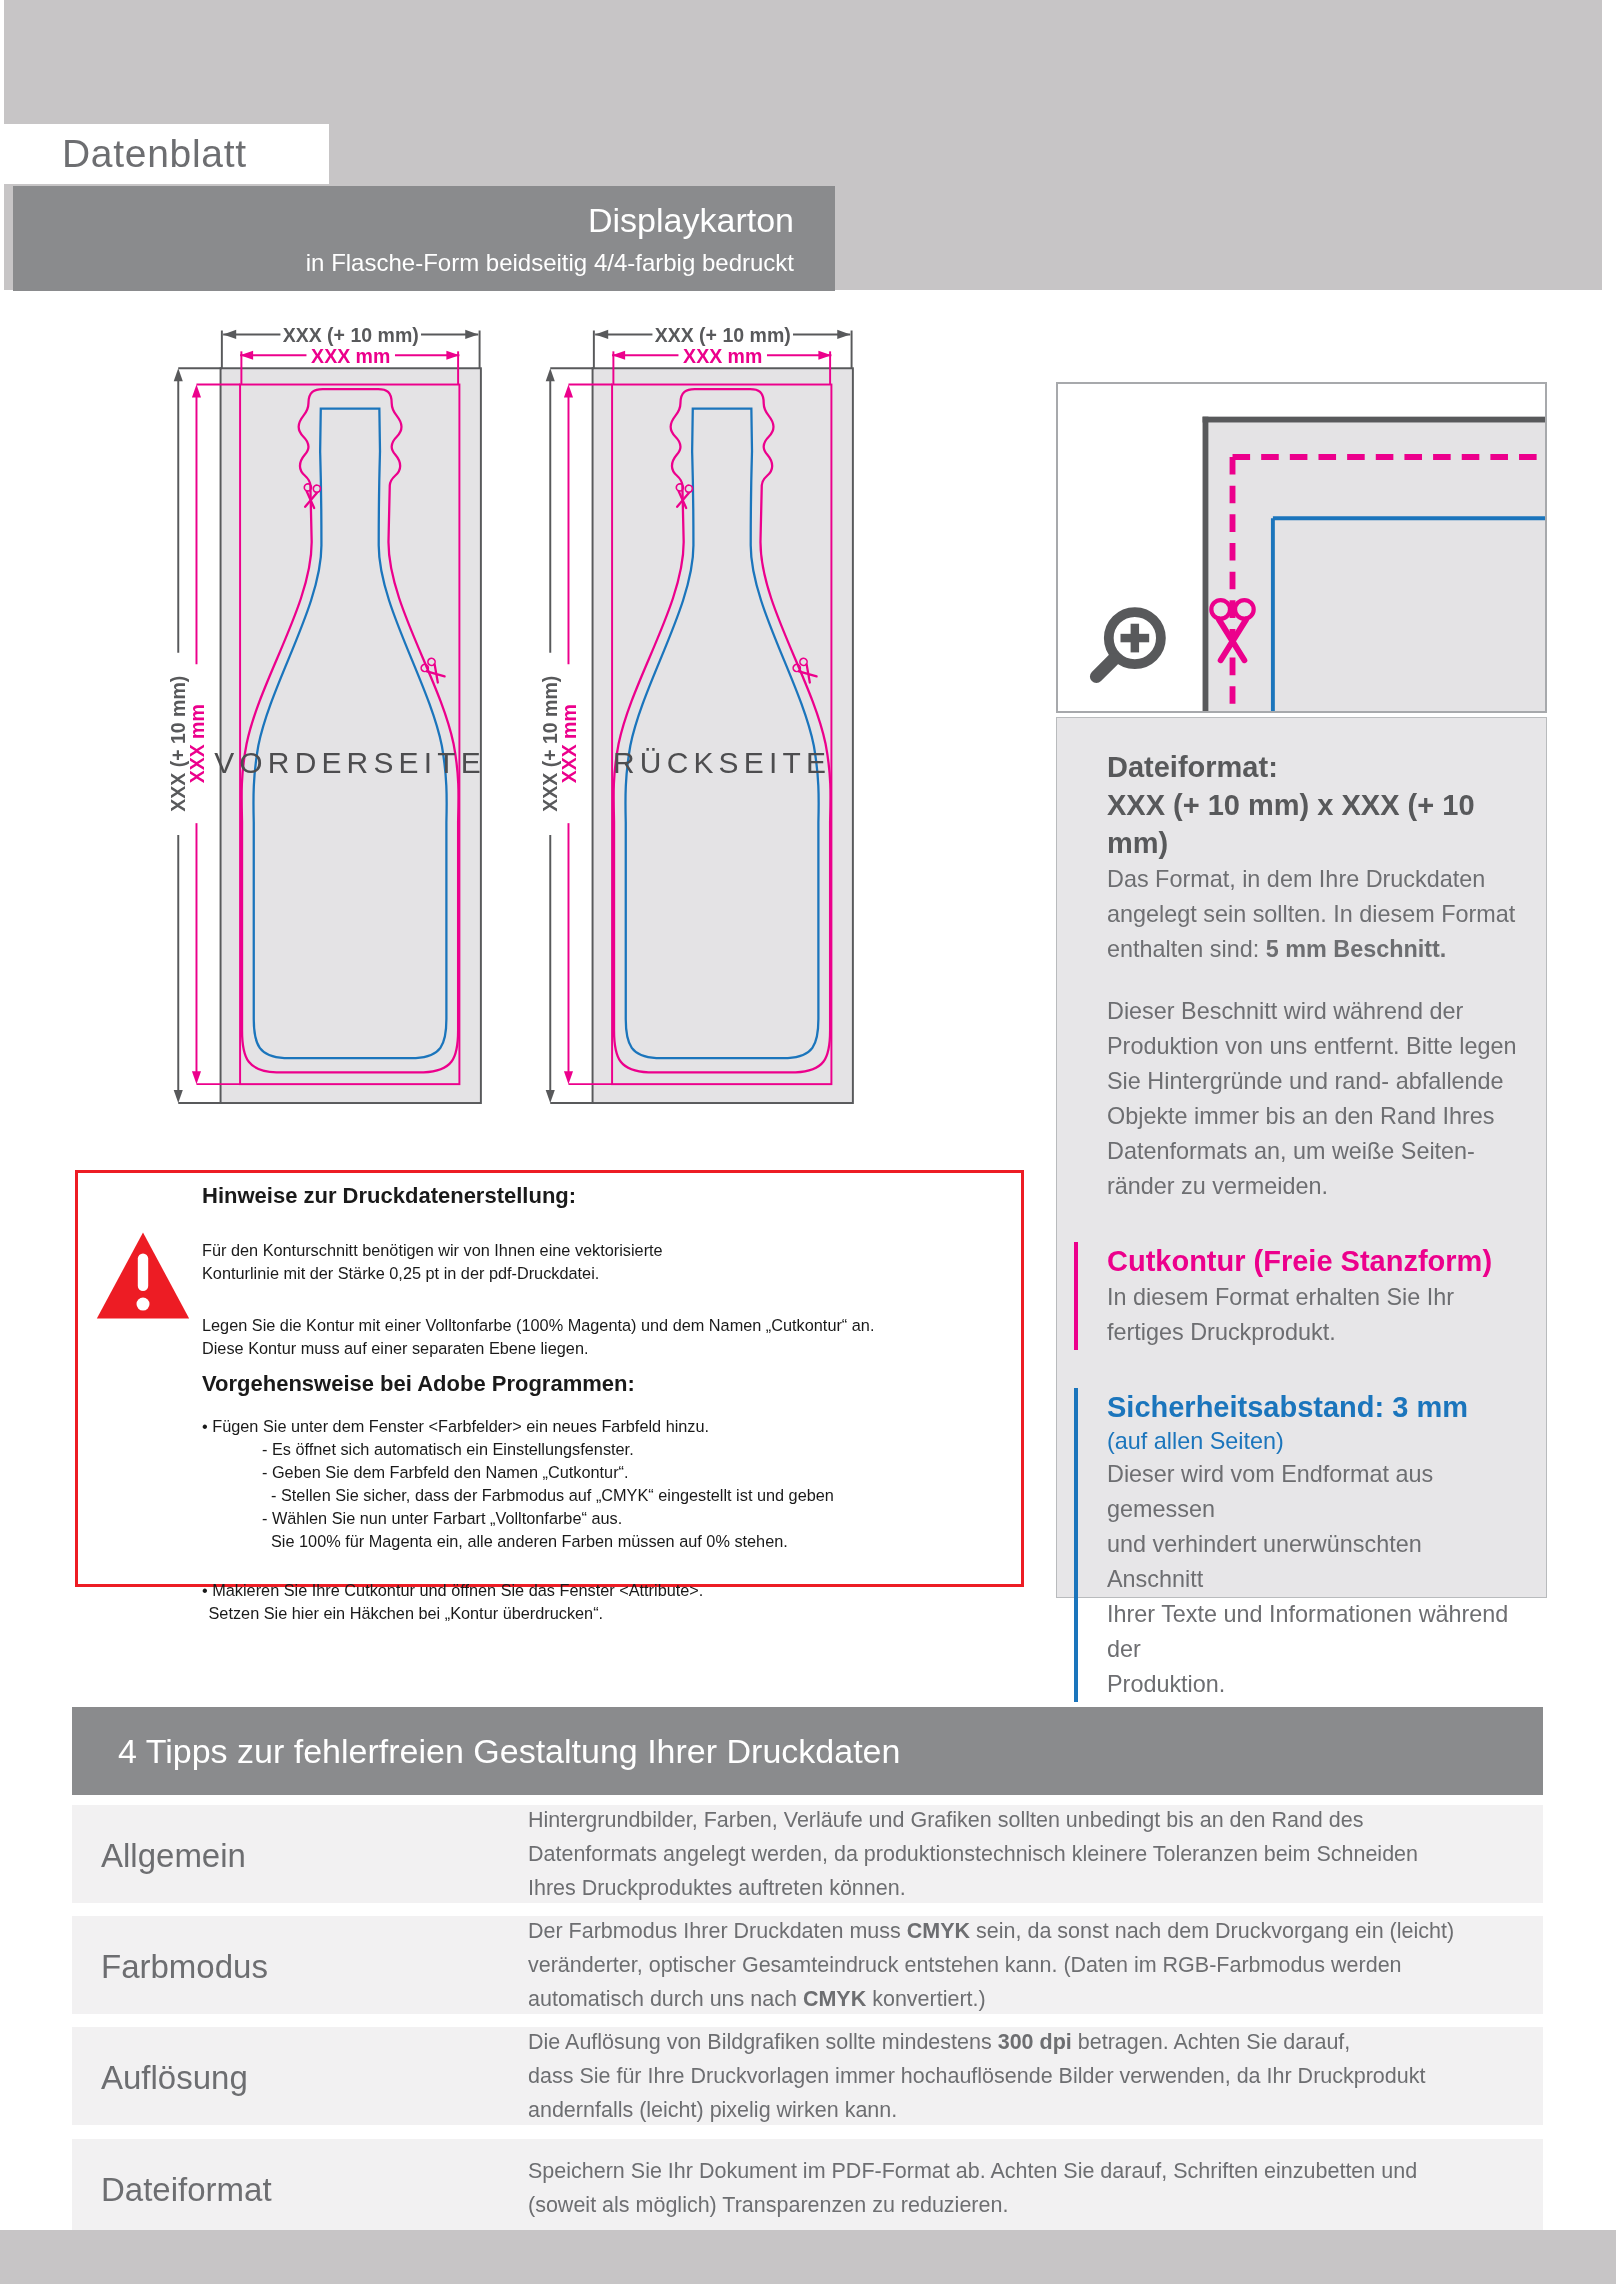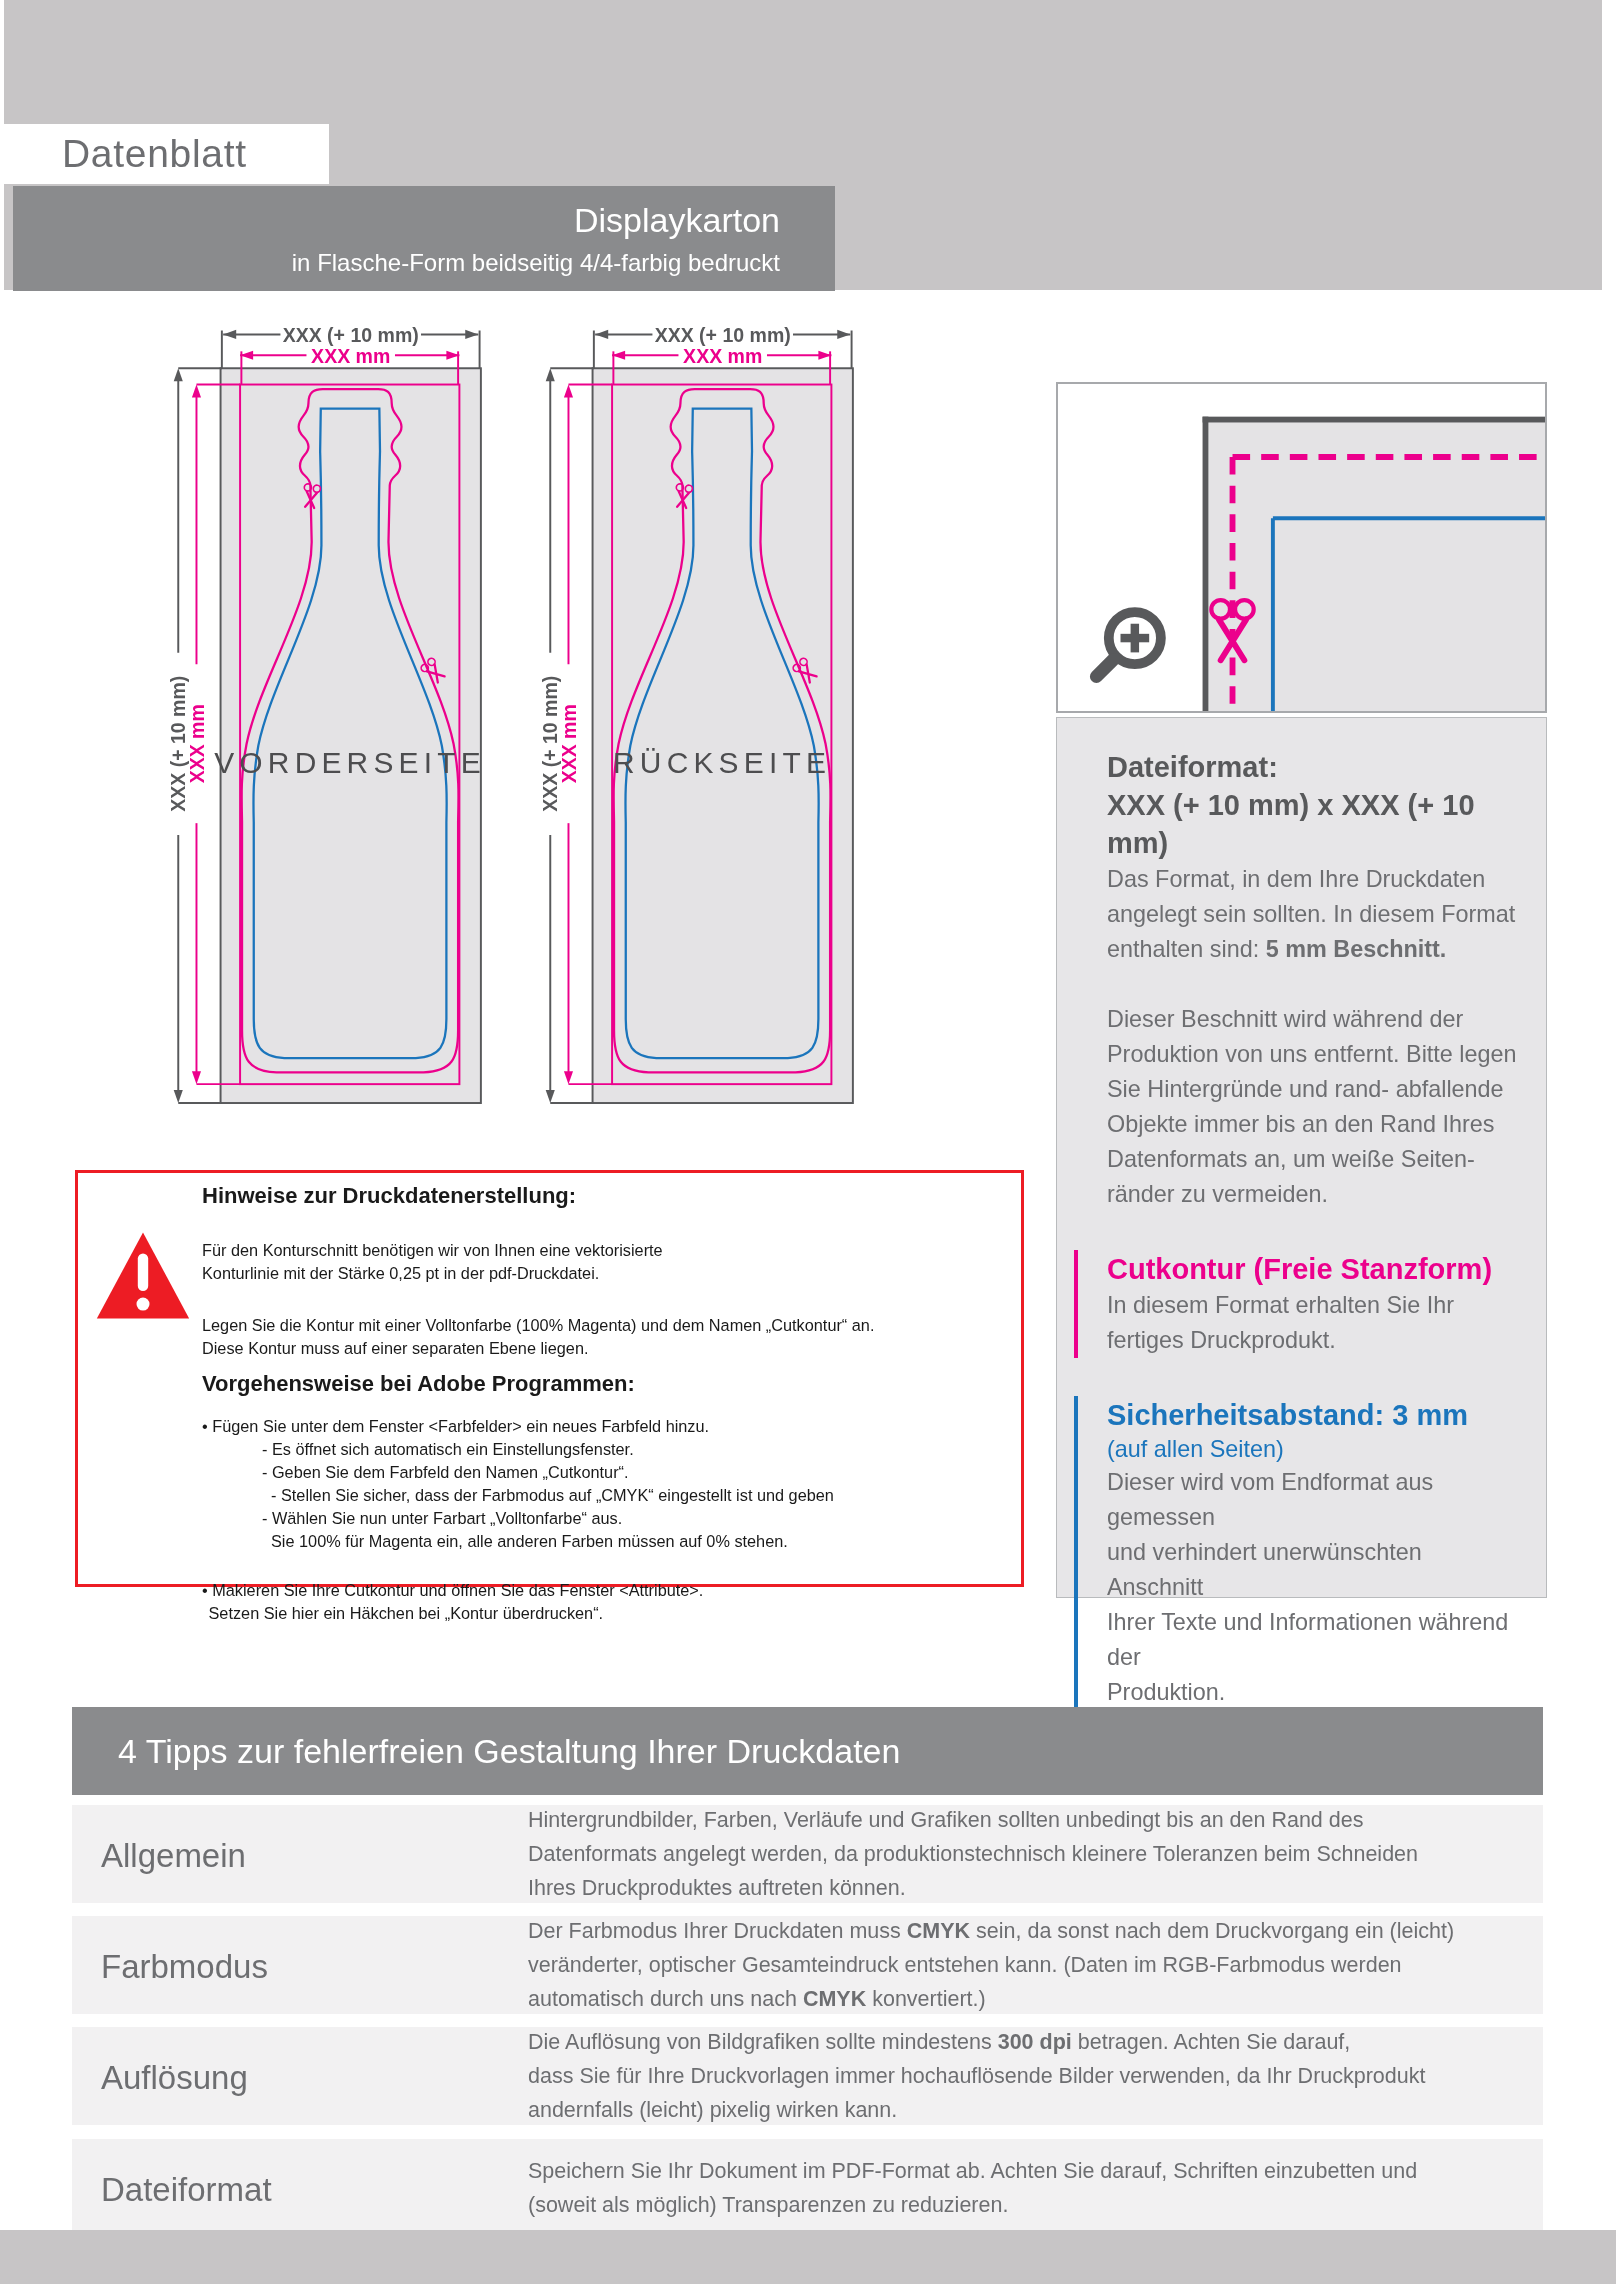--- a/index.html
+++ b/index.html
@@ -13,21 +13,21 @@
   body{font-family:"Liberation Sans","DejaVu Sans",sans-serif;}
   #page{position:relative;width:1616px;height:2284px;background:#fff;overflow:hidden;}
 
   
   .top-band{position:absolute;left:3.9px;top:0;width:1598px;height:290px;background:var(--band-gray);}
   .title-box{position:absolute;left:0;top:124px;width:329px;height:60px;background:#fff;
              display:flex;align-items:center;padding-left:62px;}
   .title-box span{font-size:39px;color:var(--gray-text);letter-spacing:0.7px;}
   .dark-banner{position:absolute;left:13px;top:186px;width:822px;height:105px;background:var(--banner-gray);
                display:flex;flex-direction:column;align-items:flex-end;justify-content:center;
-               padding-right:55px;gap:9px;}
+               padding-right:41px;gap:9px;}
   .dark-banner .bt{font-size:34px;color:#fff;}
   .dark-banner .bs{font-size:24px;color:#fff;}
 
   
   svg.diagram{position:absolute;top:324px;}
   .fill-diagram{fill:var(--diagram-fill);}
   .stroke-gray{stroke:var(--gray-dark);}
   .fill-gray{fill:var(--gray-dark);}
   .stroke-mag{stroke:var(--magenta);}
   .fill-mag{fill:var(--magenta);}
@@ -47,21 +47,21 @@
   .info-panel{position:absolute;left:1056px;top:717px;width:491px;height:881px;background:var(--panel-gray);
               border:1.3px solid #b9bbbd;padding:30px 26px 0 51px;}
   .info-panel h3{font-size:29px;color:var(--gray-dark);line-height:38px;}
   .info-panel .body{font-size:23.4px;line-height:35px;color:var(--gray-text);}
   .ip-section{margin-left:-34px;border-left:4.6px solid transparent;padding-left:29px;}
   .ip-mag{border-left-color:var(--magenta);} 
   .ip-blue{border-left-color:var(--blue);} 
   .ip-mag h3{color:var(--magenta);} 
   .ip-blue h3{color:var(--blue);} 
   .ip-sub{font-size:23.4px;line-height:31px;color:var(--blue);}
-  .mt1{margin-top:35px;} .mt2{margin-top:38px;}
+  .mt1{margin-top:27px;} .mt2{margin-top:38px;}
 
   
   .warning-box{position:absolute;left:75px;top:1170px;width:949px;height:417px;background:#fff;
                border:3.3px solid var(--red);}
   .warning-tri{position:absolute;left:16.3px;top:57px;}
   .wb-content{position:absolute;left:124px;top:0;right:18px;}
   .wb-content h4{font-size:22px;color:var(--text-black);margin-top:10.4px;}
   .wb-content p{font-size:16.3px;line-height:23px;color:var(--text-black);}
   .wb-p1{margin-top:30px;}
   .wb-p2{margin-top:29px;}

